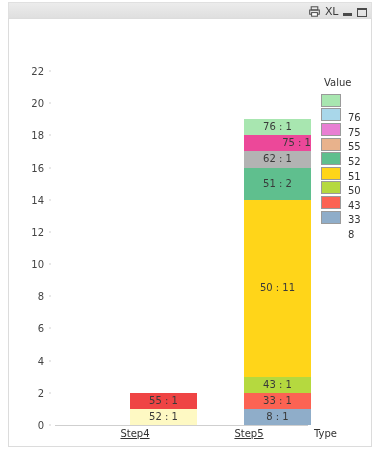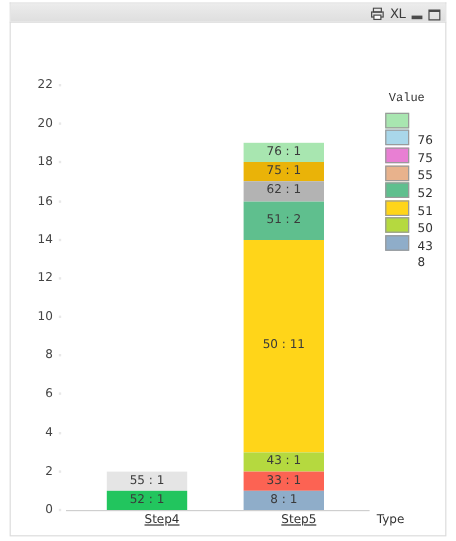--- a/index.html
+++ b/index.html
@@ -77,20 +77,21 @@
   }
   .ydot{
     position:absolute;
     width:2px;height:2px;background:#e8e8e8;
     transform:translateY(-50%);
   }
   
   .bar{
     position:absolute;bottom:0;
     width:67px;
+    margin-left:41px;
   }
   .seg{
     position:relative;
     width:100%;
     display:flex;align-items:center;justify-content:center;
     box-sizing:border-box;
     overflow:hidden;
   }
   .seg span{
     font-size:10px;color:#3a3a3a;
@@ -117,21 +118,20 @@
     font-size:10px;color:#333;
     white-space:nowrap;
   }
   
   .legend{
     position:absolute;left:312px;top:58px;width:60px;
   }
   .legend-title{
     font-size:10px;color:#333;
     margin:0 0 5px 3px;
-    font-family:Liberation Mono, monospace;
   }
   .lg-row{
     display:flex;align-items:center;height:14.6px;
   }
   .lg-sw{
     width:20px;height:13px;
     border:1px solid #9a9a9a;
     box-sizing:border-box;
     flex:0 0 auto;
   }
@@ -185,32 +185,32 @@
         <div class="ytick" style="top: 64.3636px;">18</div>
         <div class="ydot" style="top: 64.3636px; left: 40px;"></div>
         <div class="ytick" style="top: 32.1818px;">20</div>
         <div class="ydot" style="top: 32.1818px; left: 40px;"></div>
         <div class="ytick" style="top: 0px;">22</div>
         <div class="ydot" style="top: 0px; left: 40px;"></div>
       </div>
 
     <div class="plot">
         <div class="bar" style="left: 34px; height: 32.1818px;">
-          <div class="seg" style="height: 16.0909px; background: #e5e5e5; text-align: right;">
+          <div class="seg" style="height: 16.0909px; background: #ef4444; text-align: right;">
             <span>55 : 1</span>
           </div>
-          <div class="seg" style="height: 16.0909px; background: #22c55e;">
+          <div class="seg" style="height: 16.0909px; background: #fef9c3;">
             <span>52 : 1</span>
           </div>
         </div>
         <div class="bar" style="left: 148px; height: 305.727px;">
           <div class="seg" style="height: 16.0909px; background: rgb(168, 230, 176);">
             <span>76 : 1</span>
           </div>
-          <div class="seg" style="height: 16.0909px; background: #eab308;">
+          <div class="seg" style="height: 16.0909px; background: #ec4899; justify-content: flex-end;">
             <span>75 : 1</span>
           </div>
           <div class="seg" style="height: 16.0909px; background: rgb(179, 179, 179);">
             <span>62 : 1</span>
           </div>
           <div class="seg" style="height: 32.1818px; background: rgb(95, 191, 142);">
             <span>51 : 2</span>
           </div>
           <div class="seg" style="height: 177px; background: rgb(255, 213, 25);">
             <span>50 : 11</span>
@@ -260,20 +260,24 @@
           </div>
           <div class="lg-row">
             <div class="lg-sw" style="background: rgb(255, 213, 25);"></div>
             <div class="lg-txt">50</div>
           </div>
           <div class="lg-row">
             <div class="lg-sw" style="background: rgb(181, 217, 63);"></div>
             <div class="lg-txt">43</div>
           </div>
           <div class="lg-row">
+            <div class="lg-sw" style="background: rgb(252, 99, 83);"></div>
+            <div class="lg-txt">33</div>
+          </div>
+          <div class="lg-row">
             <div class="lg-sw" style="background: rgb(143, 173, 201);"></div>
             <div class="lg-txt">8</div>
           </div>
         </div>
     </div>
 
   </div>
 </div>
 
 </body></html>

